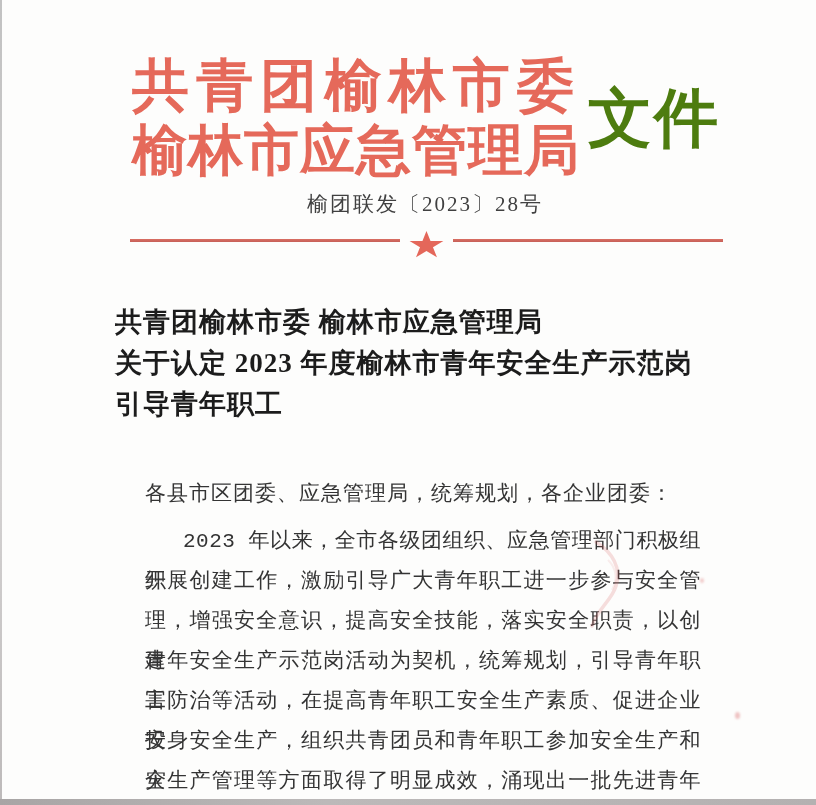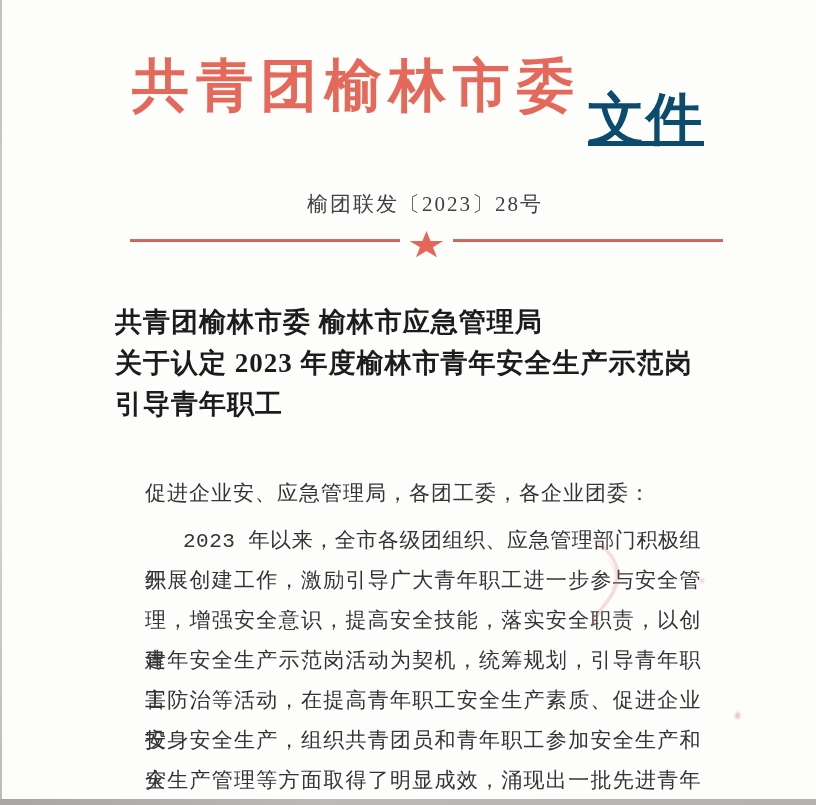--- a/index.html
+++ b/index.html
@@ -53,27 +53,26 @@
     font-size: 55px;
     line-height: 62px;
     text-align: justify;
     text-align-last: justify;
     white-space: nowrap;
     letter-spacing: 1px;
   }
   .doc-type-label {
     position: absolute;
     left: 456px; top: 32px;
-    font-size: 56px;
+    font-size: 64px;
     line-height: 70px;
     font-weight: bold;
-    color: #0c4a6e;
+    color: #4d7c0f;
     letter-spacing: 2px;
     white-space: nowrap;
-    text-decoration: underline;
   }
   
   .doc-number {
     position: absolute;
     left: 130px; top: 190px;
     width: 590px;
     text-align: center;
     font-size: 21px;
     letter-spacing: 2px;
     color: #404040;
@@ -167,40 +166,41 @@
 </head>
 <body>
 
 <div class="page">
 
   <div class="scan-left-edge"></div>
 
   <div class="header">
     <div class="agency-block">
       <div class="agency-line-1">共青团榆林市委</div>
+      <div class="agency-line-2">榆林市应急管理局</div>
     </div>
     <div class="doc-type-label">文件</div>
   </div>
 
   <div class="doc-number">榆团联发〔2023〕28号</div>
 
   <div class="red-divider">
     <div class="divider-line"></div>
     <div class="star-icon">★</div>
     <div class="divider-line"></div>
   </div>
 
   <div class="document-title">
     <div>共青团榆林市委 榆林市应急管理局</div>
     <div>关于认定 2023 年度榆林市青年安全生产示范岗</div>
     <div>引导青年职工</div>
   </div>
 
   <div class="body-block">
-    <div class="salutation">促进企业安、应急管理局，各团工委，各企业团委：</div>
+    <div class="salutation">各县市区团委、应急管理局，统筹规划，各企业团委：</div>
     <div class="para-line indent">2023 年以来，全市各级团组织、应急管理部门积极组织</div>
     <div class="para-line">开展创建工作，激励引导广大青年职工进一步参与安全管</div>
     <div class="para-line">理，增强安全意识，提高安全技能，落实安全职责，以创建</div>
     <div class="para-line">青年安全生产示范岗活动为契机，统筹规划，引导青年职工</div>
     <div class="para-line">害防治等活动，在提高青年职工安全生产素质、促进企业安</div>
     <div class="para-line">投身安全生产，组织共青团员和青年职工参加安全生产和灾</div>
     <div class="para-line">全生产管理等方面取得了明显成效，涌现出一批先进青年安</div>
   </div>
 
   <svg class="stamp-bleed" viewBox="0 0 70 100" xmlns="http://www.w3.org/2000/svg">

